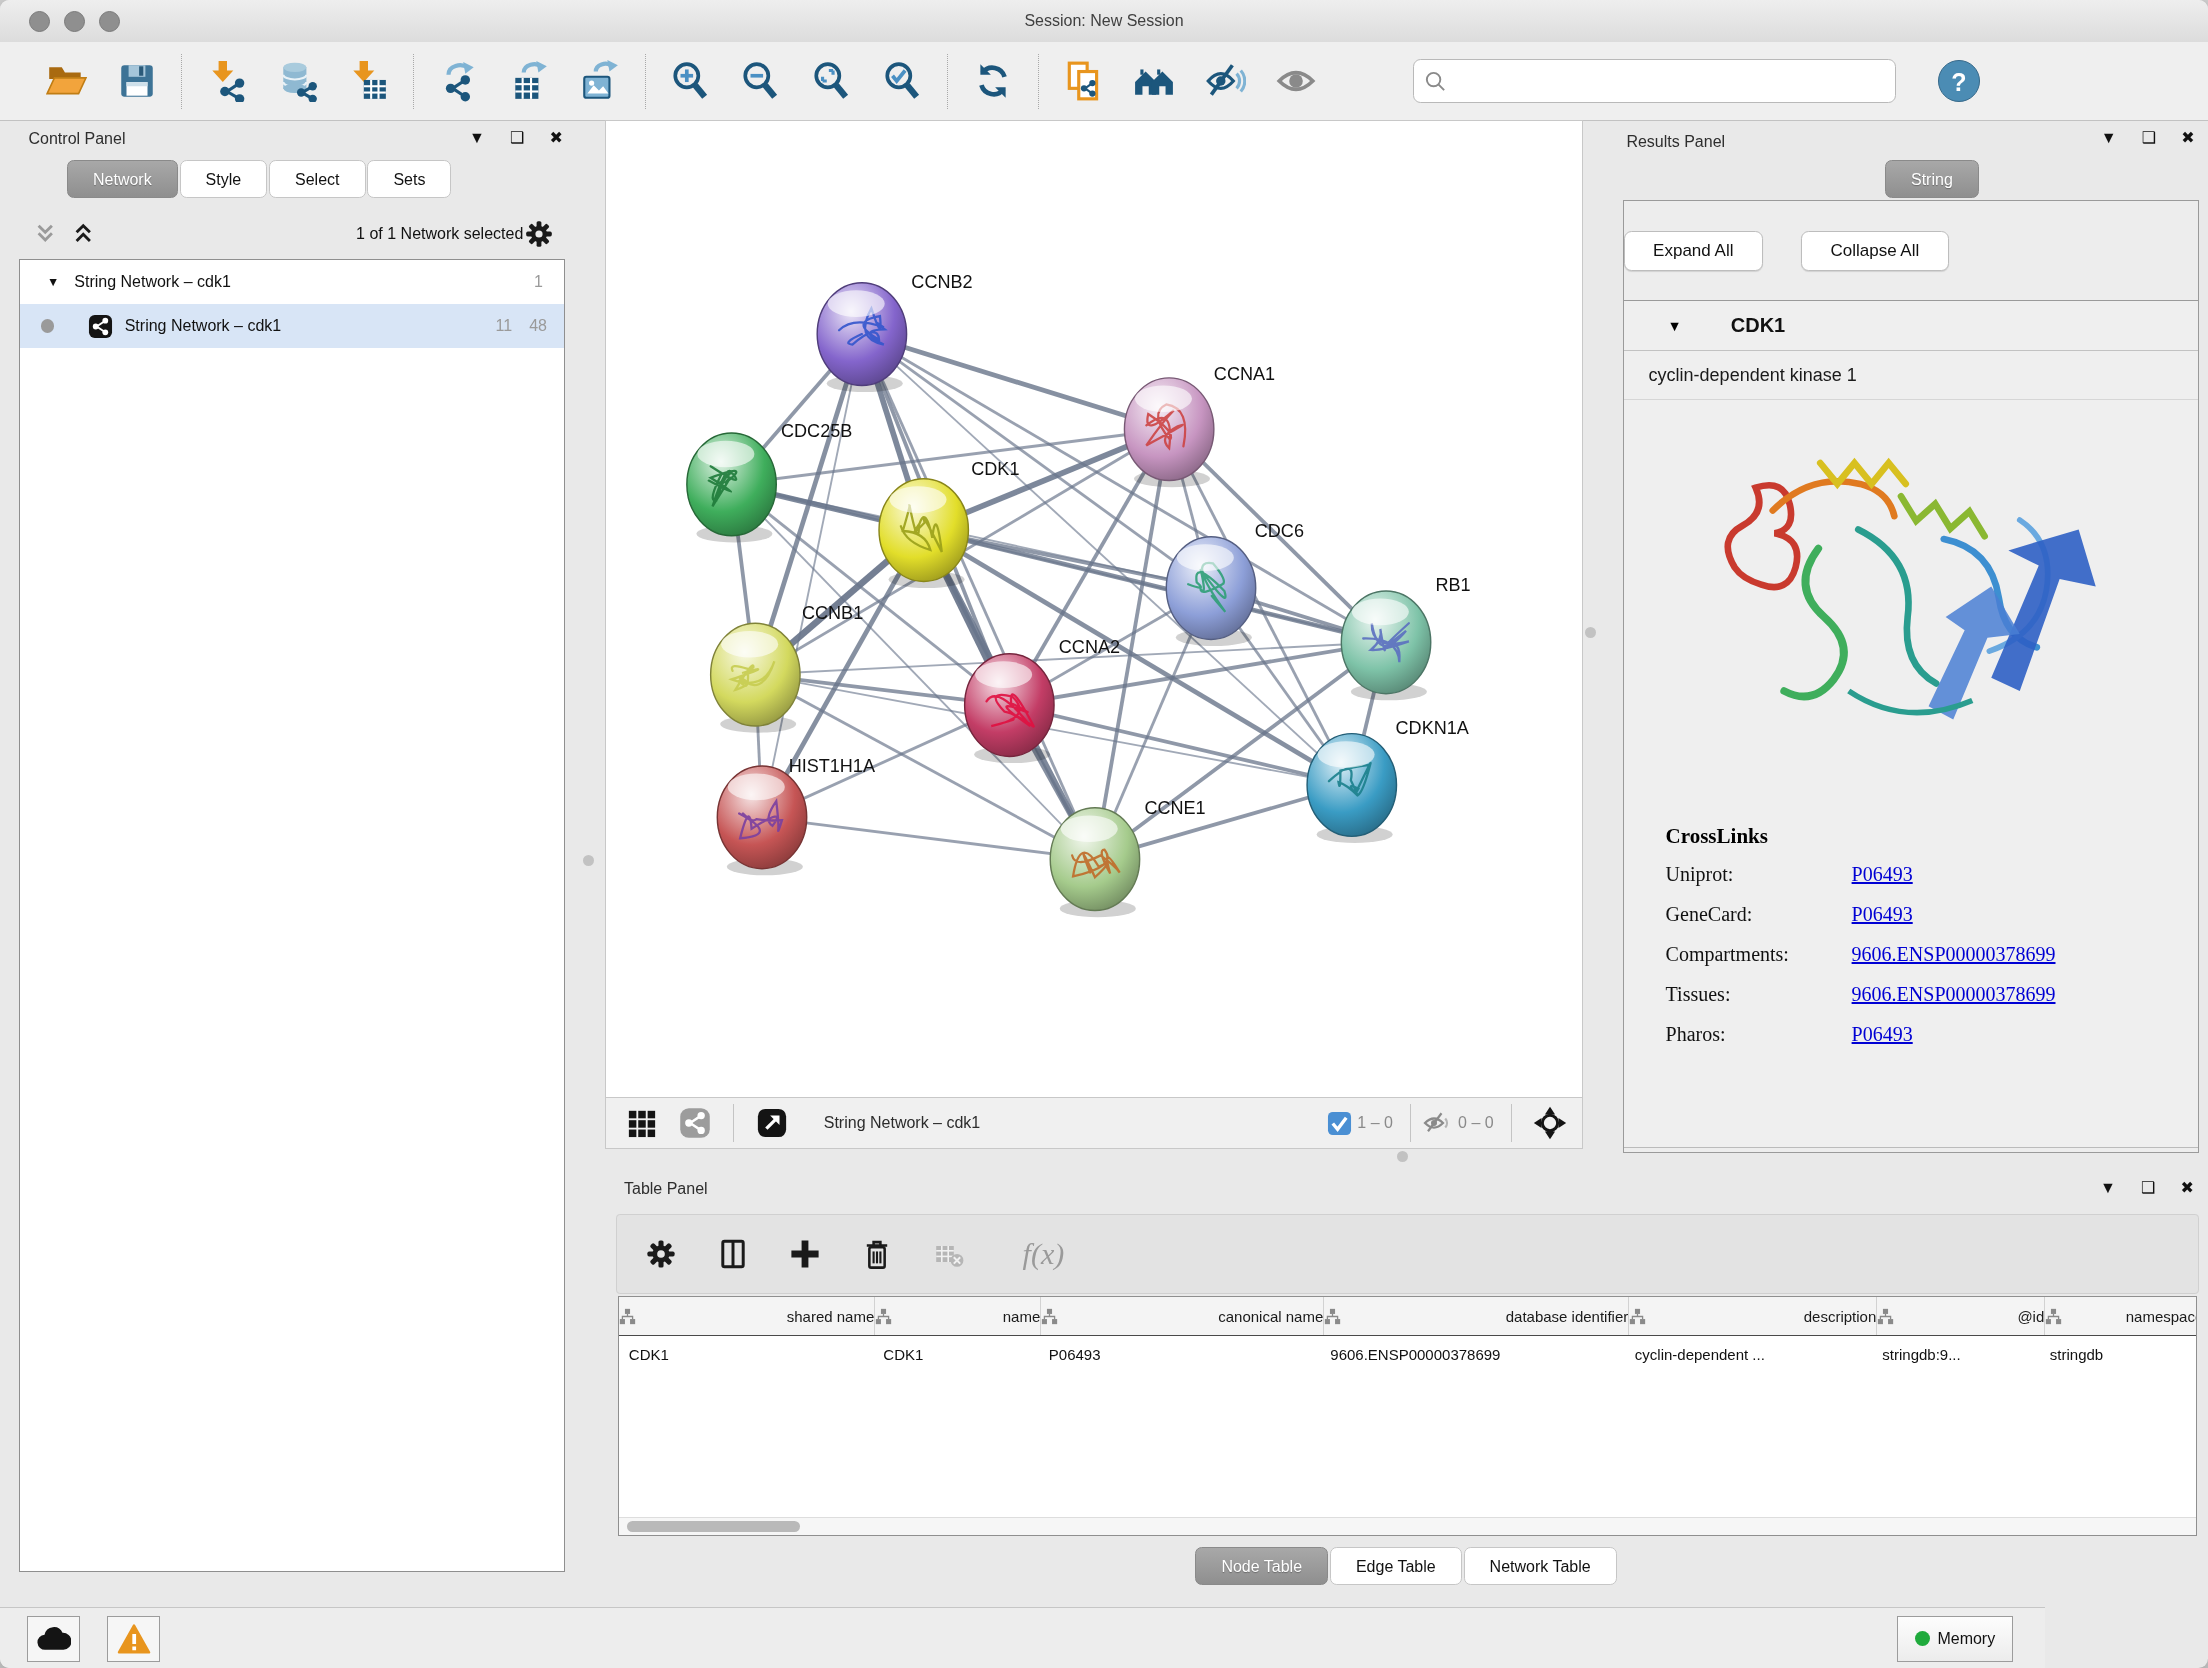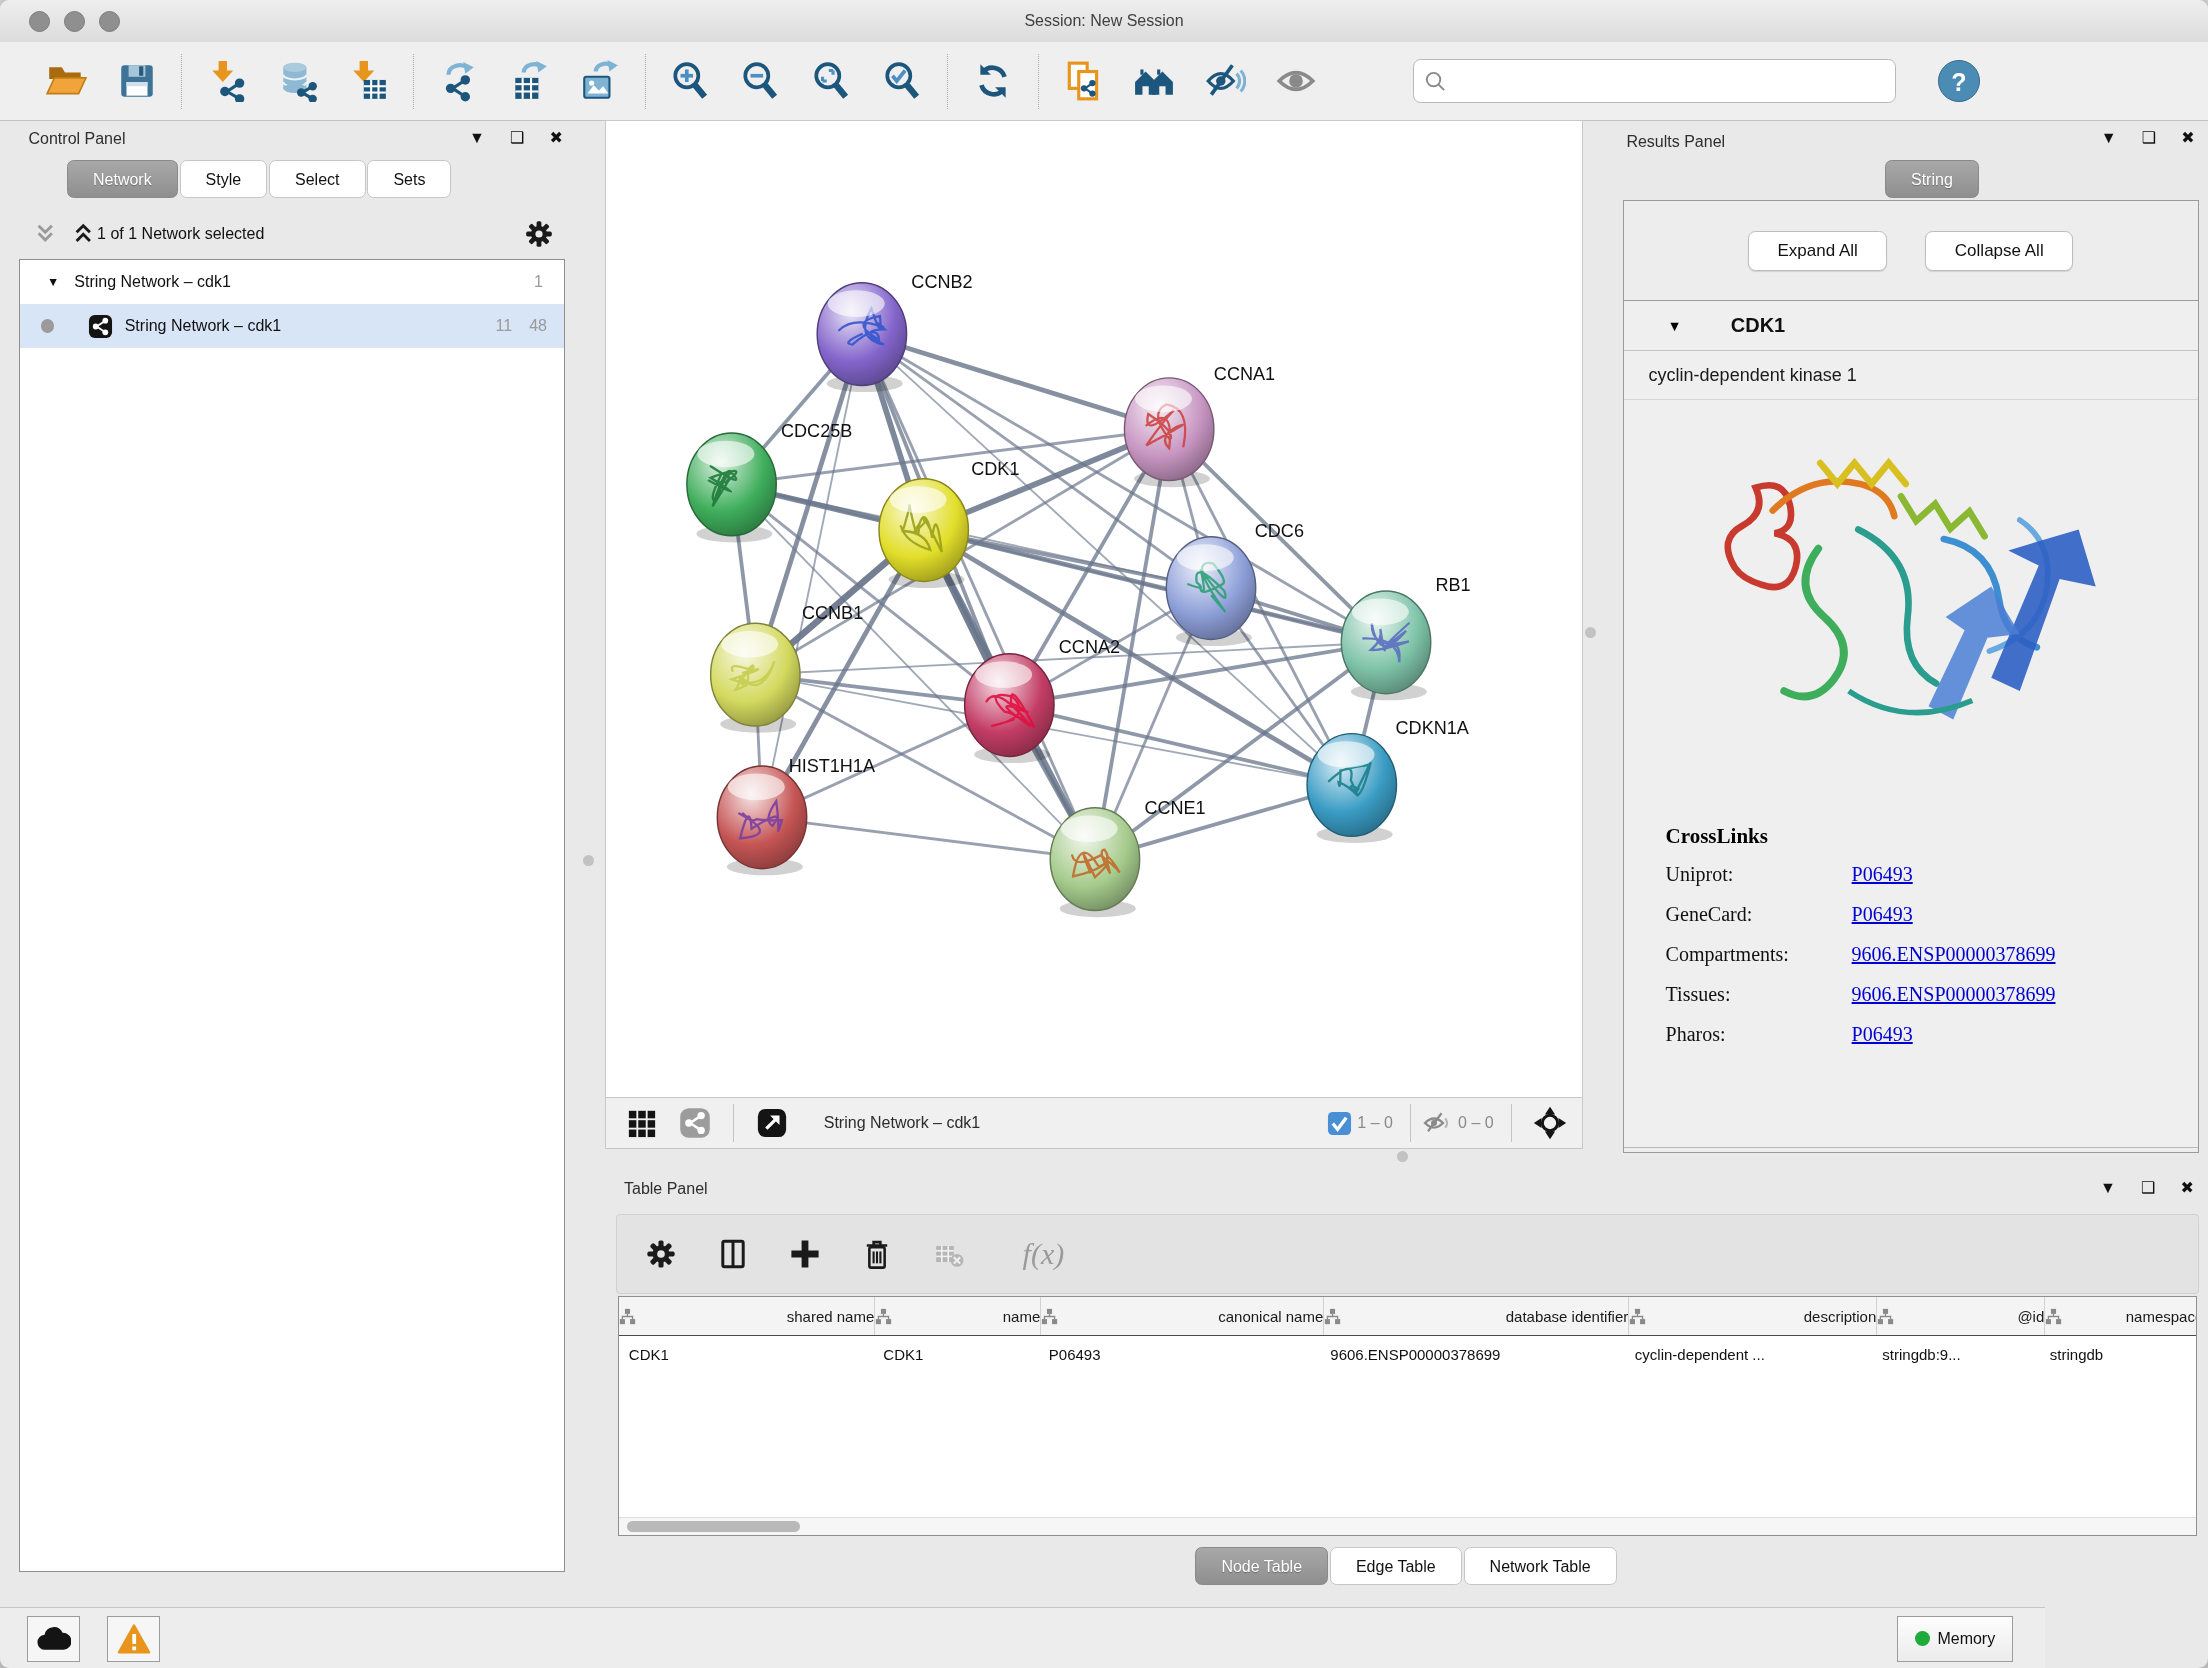--- a/index.html
+++ b/index.html
@@ -37,21 +37,21 @@
   .view-toolbar{position:absolute;left:0;top:976px;width:976px;height:50px;background:#f0f0f0;border-top:1px solid #c8c8c8;display:flex;align-items:center;font-size:16px;color:#2c2c2c;}
   .vsep{width:0;height:38px;border-left:1px solid #c4c4c4;margin:0 11.4px;}
   .vicon{width:38px;height:38px;margin:0 7.6px;display:flex;align-items:center;justify-content:center;cursor:pointer;}
   .vnum{color:#8a8a8a;margin:0 5.7px;}
   
   .results-panel{position:absolute;left:1615px;top:120px;width:593px;height:1052px;}
   .rp-head{position:absolute;left:11.4px;top:13px;}
   .rp-ctls{position:absolute;right:13.3px;top:7.6px;}
   .rp-tab{position:absolute;left:270px;top:40px;}
   .rp-box{position:absolute;left:7.6px;top:80px;width:574px;height:951px;background:#ededed;border:1.9px solid #9a9a9a;}
-  .rp-buttons{height:99px;display:flex;align-items:center;justify-content:center;gap:38px;border-bottom:1.9px solid #9a9a9a;}
+  .rp-buttons{height:99px;display:flex;align-items:center;gap:38px;border-bottom:1.9px solid #9a9a9a;}
   .rp-btn{height:40px;padding:0 28.5px;background:#fff;border:1px solid #bdbdbd;border-radius:7.6px;font-size:17px;color:#111;cursor:pointer;box-shadow:0 1px 1px rgba(0,0,0,.12);}
   .gene-box{margin:0;height:846px;background:#efefef;overflow:hidden;border-bottom:1px solid #bbb;}
   .gene-head{height:49px;display:flex;align-items:center;border-bottom:1px solid #c2c2c2;}
   .gene-name{font-size:20px;font-weight:bold;color:#111;margin-left:49px;}
   .gene-desc{height:48px;line-height:48px;font-size:18px;color:#1a1a1a;padding-left:25px;border-bottom:1px solid #d6d6d6;}
   .gene-img{height:411px;background:#efefef;display:flex;align-items:center;justify-content:center;}
   .xlinks{font-family:"Liberation Serif",serif;padding:13.3px 0 0 42px;}
   .xl-title{font-size:21px;font-weight:bold;color:#000;margin-bottom:13.3px;}
   .xl-row{display:flex;font-size:20px;margin-bottom:17px;}
   .xl-label{width:186px;color:#111;}
@@ -287,21 +287,21 @@
             <path d="M8 6l7 7 7-7"></path>
             <path d="M8 14l7 7 7-7"></path>
           </g>
         </svg>
       <svg width="28.5" height="28.5" viewBox="0 0 30 30" style="margin-left:9.5px">
           <g fill="none" stroke="#1a1a1a" stroke-width="3">
             <path d="M8 13l7-7 7 7"></path>
             <path d="M8 22l7-7 7 7"></path>
           </g>
         </svg>
-      <span style="flex:1;text-align:left;font-size:16px;color:#111">1 of 1 Network selected</span>
+      <span style="flex:1;text-align:right;font-size:16px;color:#111">1 of 1 Network selected</span>
       <svg width="32" height="32" viewBox="0 0 40 40" style="margin-right:5.7px">
           <g fill="#1a1a1a">
             <rect x="17" y="4" width="6" height="32" rx="2"></rect>
             <rect x="17" y="4" width="6" height="32" rx="2" transform="rotate(45 20 20)"></rect>
             <rect x="17" y="4" width="6" height="32" rx="2" transform="rotate(90 20 20)"></rect>
             <rect x="17" y="4" width="6" height="32" rx="2" transform="rotate(135 20 20)"></rect>
             <circle cx="20" cy="20" r="10"></circle>
           </g>
           <circle cx="20" cy="20" r="4.5" fill="#ececec"></circle>
         </svg>

